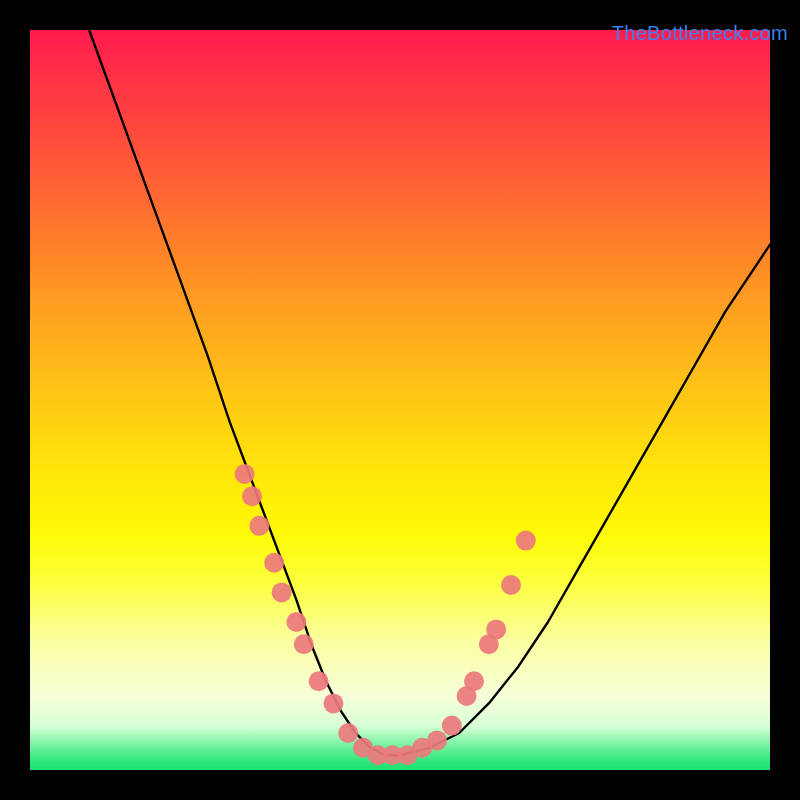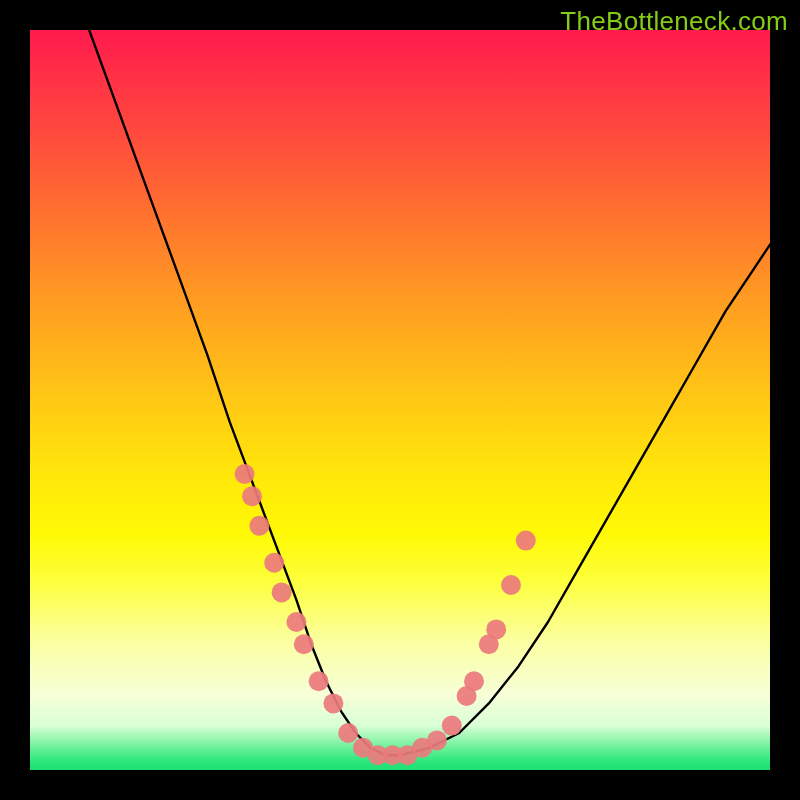--- a/index.html
+++ b/index.html
@@ -39,24 +39,24 @@
       #fbffa5 83%,
       #f6ffd8 90%,
       #d9ffd6 94%,
       #6bf098 97%,
       #28e67a 99%,
       #1fe072 100%
     );
   }
   .watermark {
     position: absolute;
-    top: 6px;
+    top: 22px;
     right: 12px;
-    color: #84cc16;
-    font-size: 26px;
+    color: #3b82f6;
+    font-size: 20px;
     letter-spacing: 0.3px;
     font-weight: 400;
     user-select: none;
   }
   svg.curve {
     position: absolute;
     top: 0;
     left: 0;
     width: 740px;
     height: 740px;

